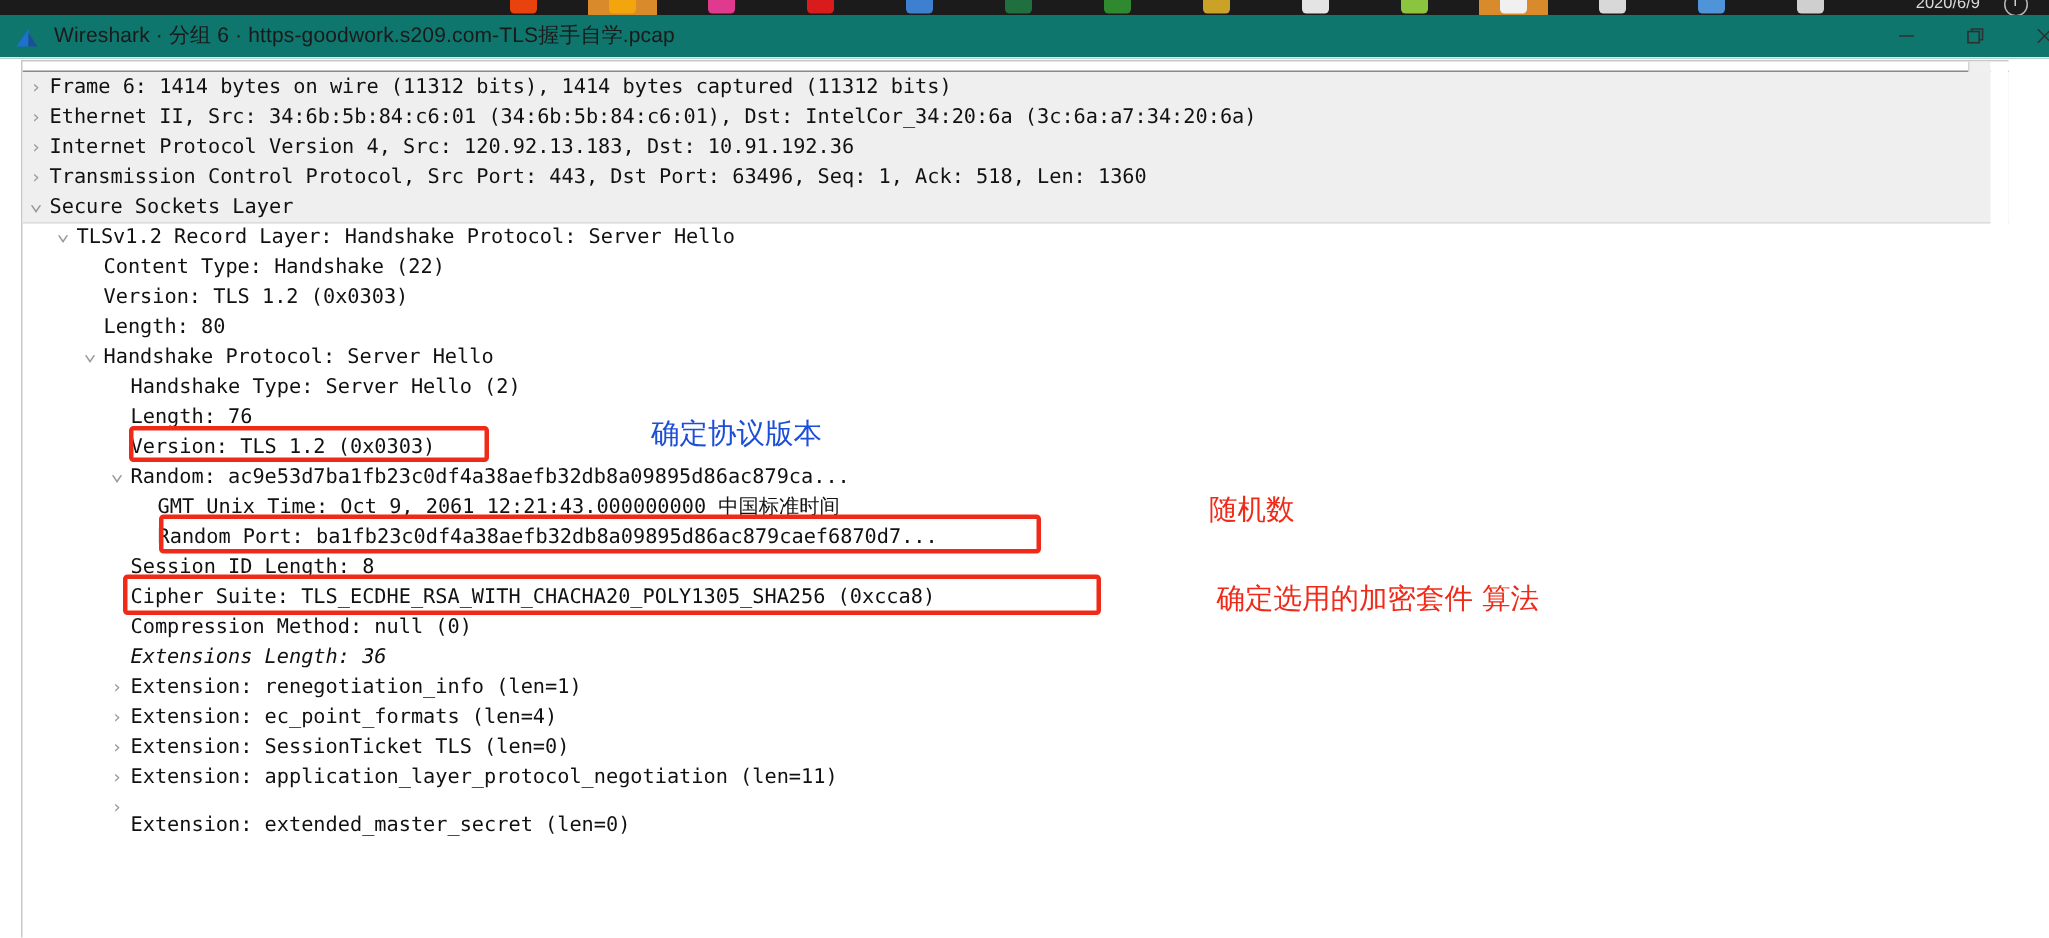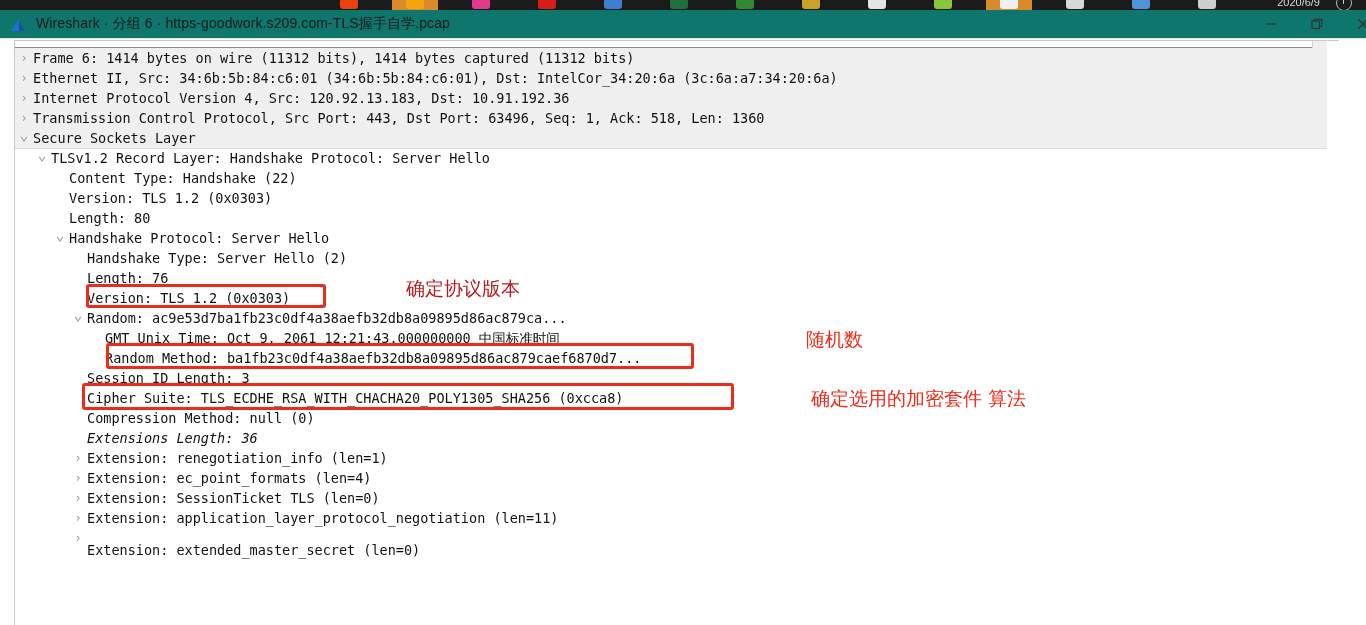--- a/index.html
+++ b/index.html
@@ -190,24 +190,24 @@
         <span class="lbl" style="left: 72px;">Version: TLS 1.2 (0x0303)</span>
       </div>
       <div class="row" style="position: absolute; left: 0px; top: 267px; width: 1300px;">
         <span class="tw" style="left: 56px; font-size: 15px; line-height: 14px;">⌄</span>
         <span class="lbl" style="left: 72px;">Random: ac9e53d7ba1fb23c0df4a38aefb32db8a09895d86ac879ca...</span>
       </div>
       <div class="row" style="position: absolute; left: 0px; top: 287px; width: 1300px;">
         <span class="lbl" style="left: 90px;">GMT Unix Time: Oct  9, 2061 12:21:43.000000000 中国标准时间</span>
       </div>
       <div class="row" style="position: absolute; left: 0px; top: 307px; width: 1300px;">
-        <span class="lbl" style="left: 90px;">Random Method: ba1fb23c0df4a38aefb32db8a09895d86ac879caef6870d7...</span>
+        <span class="lbl" style="left: 90px;">Random Port: ba1fb23c0df4a38aefb32db8a09895d86ac879caef6870d7...</span>
       </div>
       <div class="row" style="position: absolute; left: 0px; top: 327px; width: 1300px;">
-        <span class="lbl" style="left: 72px;">Session ID Length: 3</span>
+        <span class="lbl" style="left: 72px;">Session ID Length: 8</span>
       </div>
       <div class="row" style="position: absolute; left: 0px; top: 347px; width: 1300px;">
         <span class="lbl" style="left: 72px;">Cipher Suite: TLS_ECDHE_RSA_WITH_CHACHA20_POLY1305_SHA256 (0xcca8)</span>
       </div>
       <div class="row" style="position: absolute; left: 0px; top: 367px; width: 1300px;">
         <span class="lbl" style="left: 72px;">Compression Method: null (0)</span>
       </div>
       <div class="row" style="position: absolute; left: 0px; top: 387px; width: 1300px;">
         <span class="lbl" style="left: 72px; font-style: italic;">Extensions Length: 36</span>
       </div>
@@ -231,16 +231,16 @@
         <span class="tw" style="left: 56px;">›</span>
         <span class="lbl" style="left: 72px; margin-top: 12px;">Extension: extended_master_secret (len=0)</span>
       </div>
     </div>
 </div>
 
 <div id="overlay">
     <div class="redbox" style="left: 86px; top: 284px; width: 240px; height: 24px; border-color: rgb(240, 42, 24);"></div>
     <div class="redbox" style="left: 106px; top: 343px; width: 588px; height: 26px; border-color: rgb(240, 42, 24);"></div>
     <div class="redbox" style="left: 82px; top: 383px; width: 652px; height: 27px; border-color: rgb(240, 42, 24);"></div>
-    <div class="redtext" style="left: 406px; top: 276px; color: #b91c1c;">确定协议版本</div>
+    <div class="redtext" style="left: 434px; top: 276px; color: #1d4ed8;">确定协议版本</div>
     <div class="redtext" style="left: 806px; top: 327px; color: rgb(240, 42, 24);">随机数</div>
     <div class="redtext" style="left: 811px; top: 386px; color: rgb(240, 42, 24);">确定选用的加密套件 算法</div>
   </div>
 
 </body></html>

